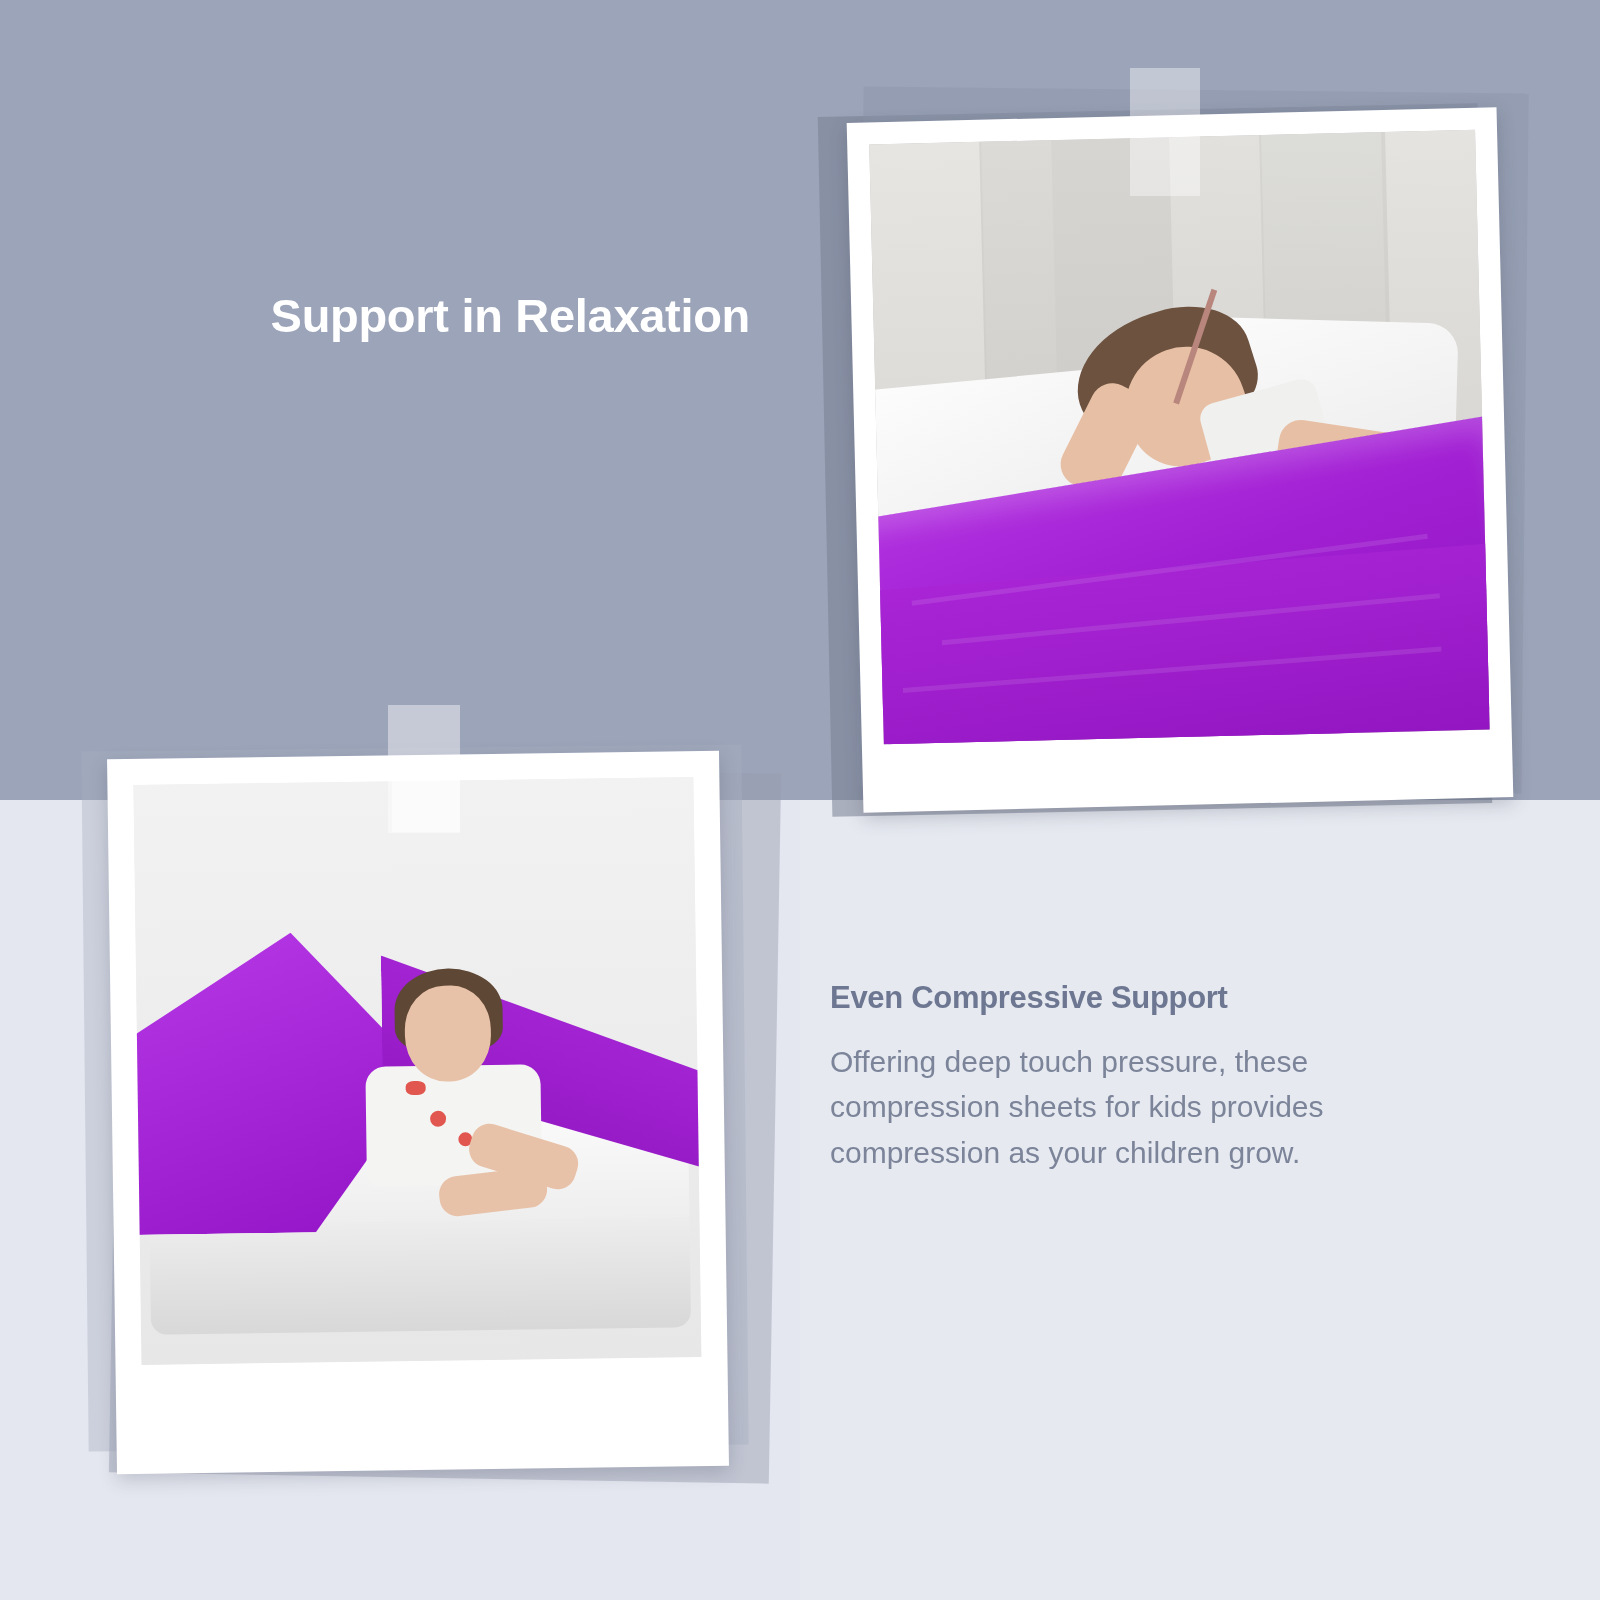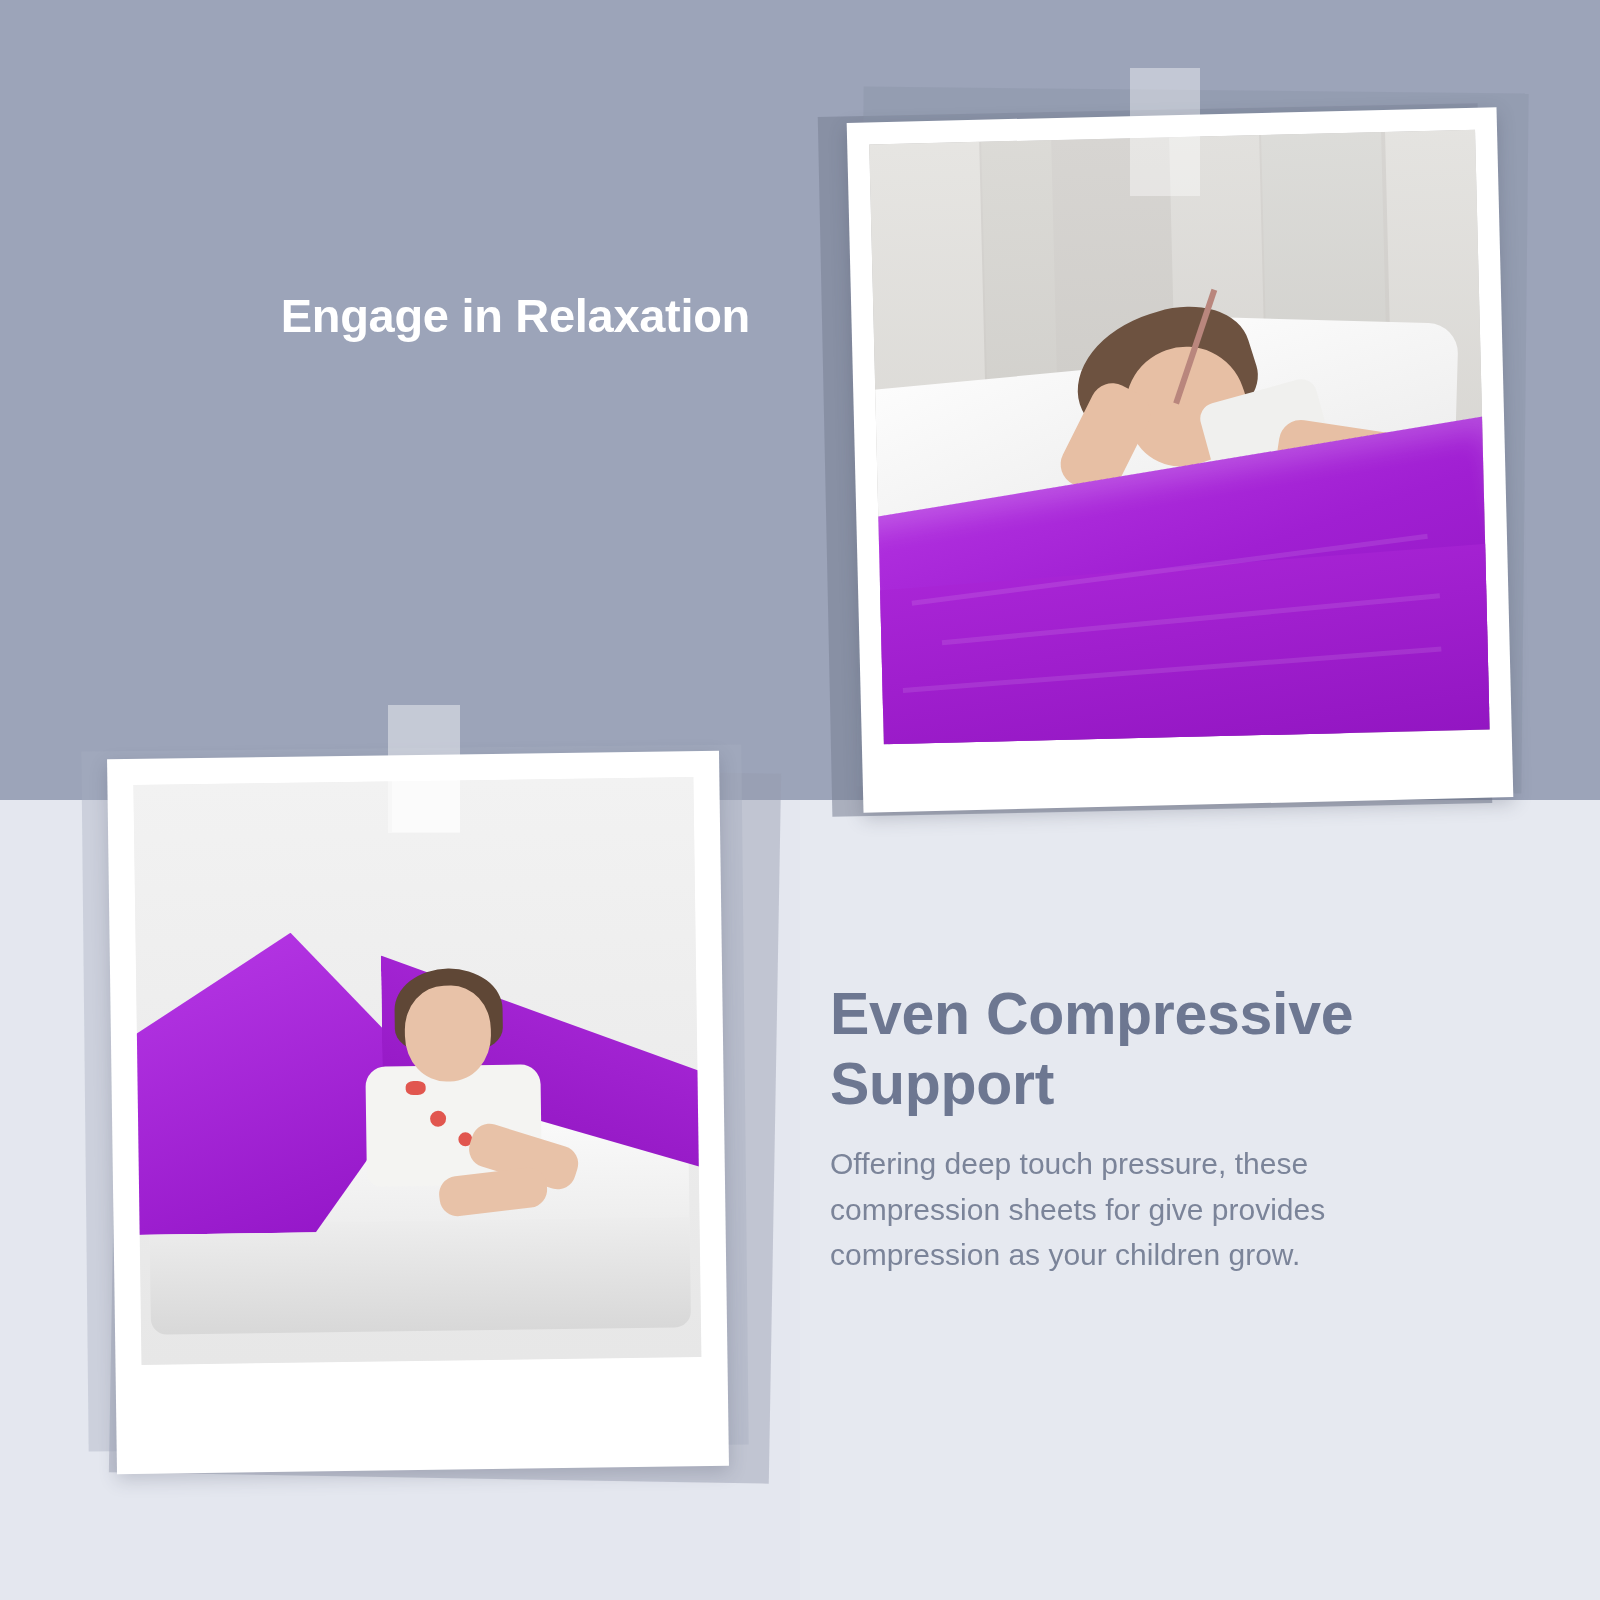--- a/index.html
+++ b/index.html
@@ -110,21 +110,21 @@
     margin-top:22px;
     font-size:31px; color:#eceef3; line-height:1.52;
     font-weight:400;
   }
 
   .text-bottom {
     position:absolute; left:830px; top:980px; width:640px;
     text-align:left;
   }
   .title-bottom {
-    font-size:59px; font-weight:bold; color:#6d7791;
+    font-size:31px; font-weight:bold; color:#6d7791;
     letter-spacing:-0.3px; line-height:1.18;
   }
   .body-bottom {
     margin-top:22px;
     font-size:30px; color:#7b8499; line-height:1.52;
   }
 
   
   
   .t-wall {
@@ -276,19 +276,19 @@
       <div class="b-head"></div>
       <div class="b-arm2" style="left:330px;top:355px;width:110px;height:44px;transform:rotate(18deg);"></div>
       <div class="b-arm2" style="left:300px;top:392px;width:108px;height:40px;transform:rotate(-6deg);"></div>
     </div>
   </div>
 </div>
 <div class="tape-bottom"></div>
 <div class="tape-bottom2"></div>
 
 <div class="text-top">
-  <div class="title-top">Engage in Relaxation</div>
+  <div class="title-top">Support in Relaxation</div>
 </div>
 
 <div class="text-bottom">
   <div class="title-bottom">Even Compressive Support</div>
-  <div class="body-bottom">Offering deep touch pressure, these compression sheets for give provides compression as your children grow.</div>
+  <div class="body-bottom">Offering deep touch pressure, these compression sheets for kids provides compression as your children grow.</div>
 </div>
 
 </body></html>

